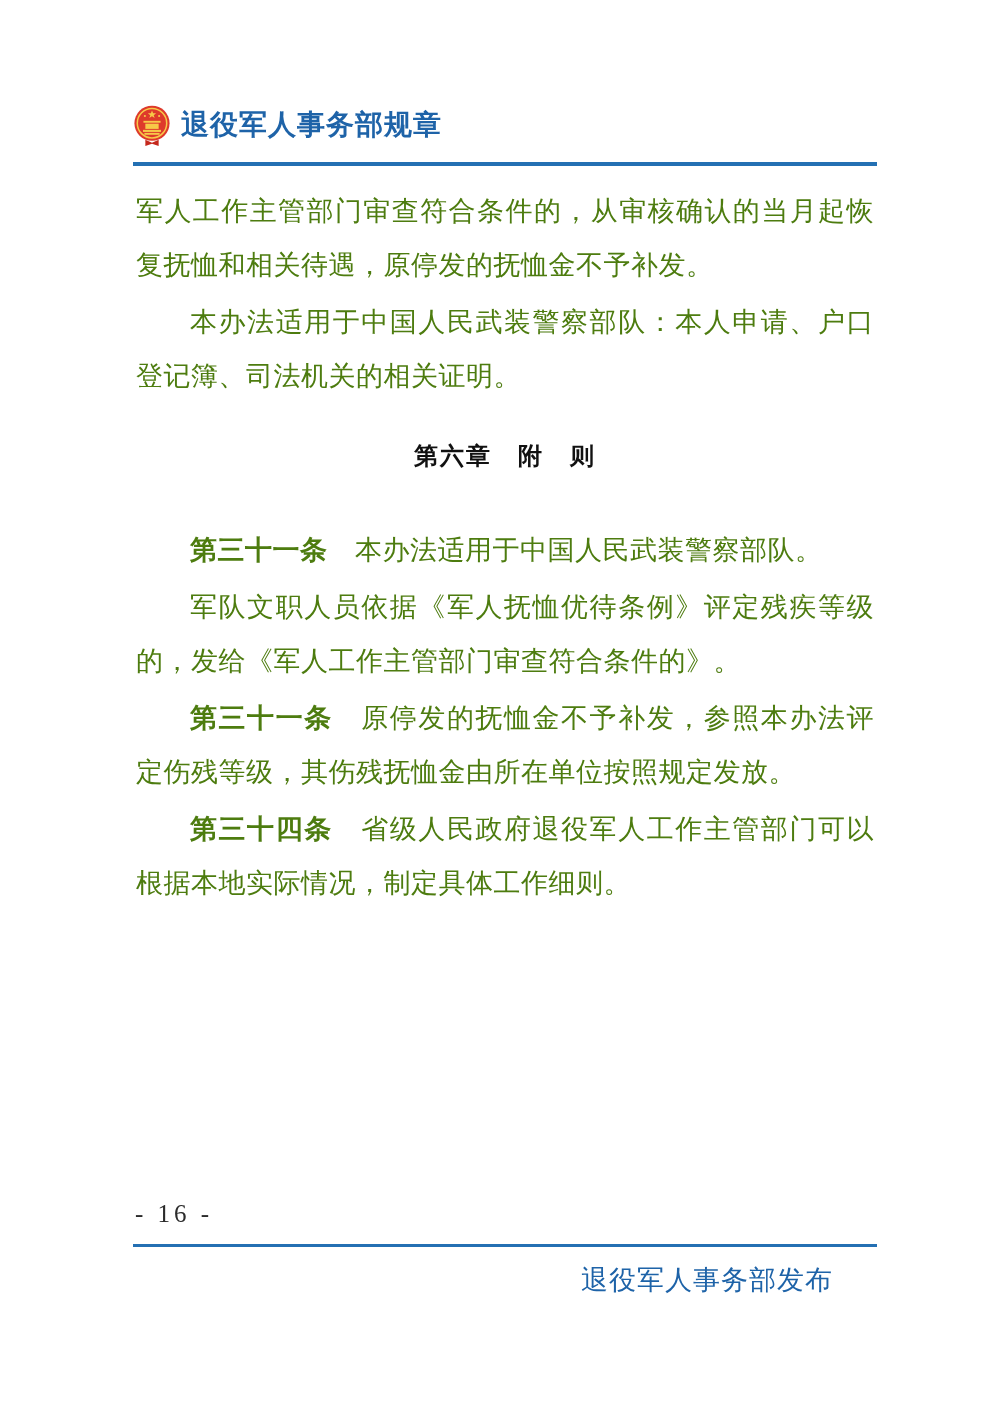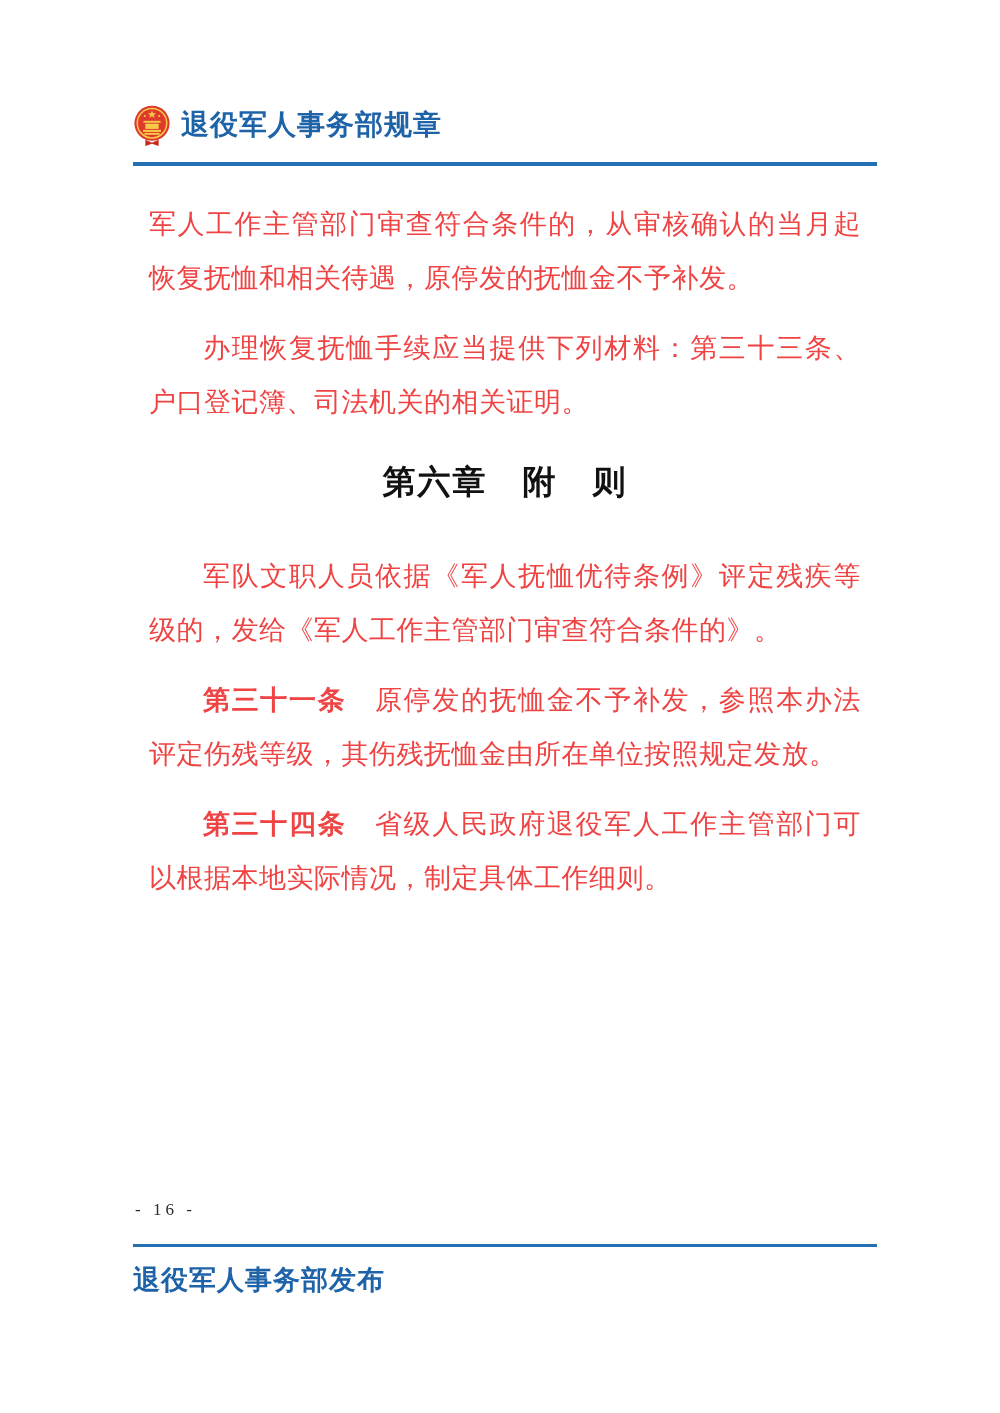--- a/index.html
+++ b/index.html
@@ -26,59 +26,59 @@
     position: absolute; top: 162px; left: 133px;
     width: 744px; height: 4px;
     background: var(--rule, #2470b3);
   }
   .content {
     position: absolute; top: 181px; left: 133px;
     width: 744px; height: 1012px;
     overflow: hidden;
   }
   .para {
-    margin: 16px;
+    margin: 3px;
     font-size: 27px;
     line-height: 54px;
     text-align: justify;
-    color: #ef4444;
+    color: #4d7c0f;
     letter-spacing: 0.5px;
   }
   .para.indent { text-indent: 2em; }
   .lead {
     font-weight: bold;
     font-family: "Liberation Sans", sans-serif;
   }
   .chapter-heading {
     margin: 26px 0 40px 0;
     font-family: "Liberation Sans", sans-serif;
     font-weight: bold;
-    font-size: 33px;
+    font-size: 24px;
     line-height: 54px;
     text-align: center;
     color: #111111;
     letter-spacing: 2px;
   }
   .page-number {
     position: absolute; top: 1200px; left: 135px;
-    font-size: 17px;
+    font-size: 25px;
     letter-spacing: 4px;
     color: #2b2b2b;
   }
   .bottom-rule {
     position: absolute; top: 1244px; left: 133px;
     width: 744px; height: 3px;
     background: var(--rule, #2470b3);
   }
   .publisher {
     position: absolute; top: 1262px; left: 133px;
     width: 700px;
-    text-align: left;
+    text-align: right;
     font-family: "Liberation Sans", sans-serif;
-    font-weight: bold;
+    font-weight: normal;
     font-size: 27px;
     letter-spacing: 1px;
     color: var(--accent, #1e63a8);
   }
 </style>
 </head>
 <body>
 
 <div class="page">
 
@@ -96,24 +96,25 @@
       <path d="M13 37.5 L20 40.5 L27 37.5 L27 44 L20 41.5 L13 44 Z" fill="#c5281c"></path>
     </svg>
     <div class="header-title">退役军人事务部规章</div>
   </div>
 
   <div class="top-rule"></div>
 
   <div class="content">
     <div id="paras-before">
         <p class="para"><span>军人工作主管部门审查符合条件的，从审核确认的当月起恢复抚恤和相关待遇，原停发的抚恤金不予补发。</span></p>
-        <p class="para indent"><span>办理恢复抚恤手续应当提供下列材料：第三十三条、户口登记簿、司法机关的相关证明。</span></p>
+        <p class="para indent"><span>本办法适用于中国人民武装警察部队：本人申请、户口登记簿、司法机关的相关证明。</span></p>
       </div>
     <h2 class="chapter-heading">第六章　附　则</h2>
     <div id="paras-after">
+        <p class="para indent"><span class="lead">第三十一条</span><span>　本办法适用于中国人民武装警察部队。</span></p>
         <p class="para indent"><span>军队文职人员依据《军人抚恤优待条例》评定残疾等级的，发给《军人工作主管部门审查符合条件的》。</span></p>
         <p class="para indent"><span class="lead">第三十一条</span><span>　原停发的抚恤金不予补发，参照本办法评定伤残等级，其伤残抚恤金由所在单位按照规定发放。</span></p>
         <p class="para indent"><span class="lead">第三十四条</span><span>　省级人民政府退役军人工作主管部门可以根据本地实际情况，制定具体工作细则。</span></p>
       </div>
   </div>
 
   <div class="page-number">- 16 -</div>
   <div class="bottom-rule"></div>
   <div class="publisher">退役军人事务部发布</div>
 

